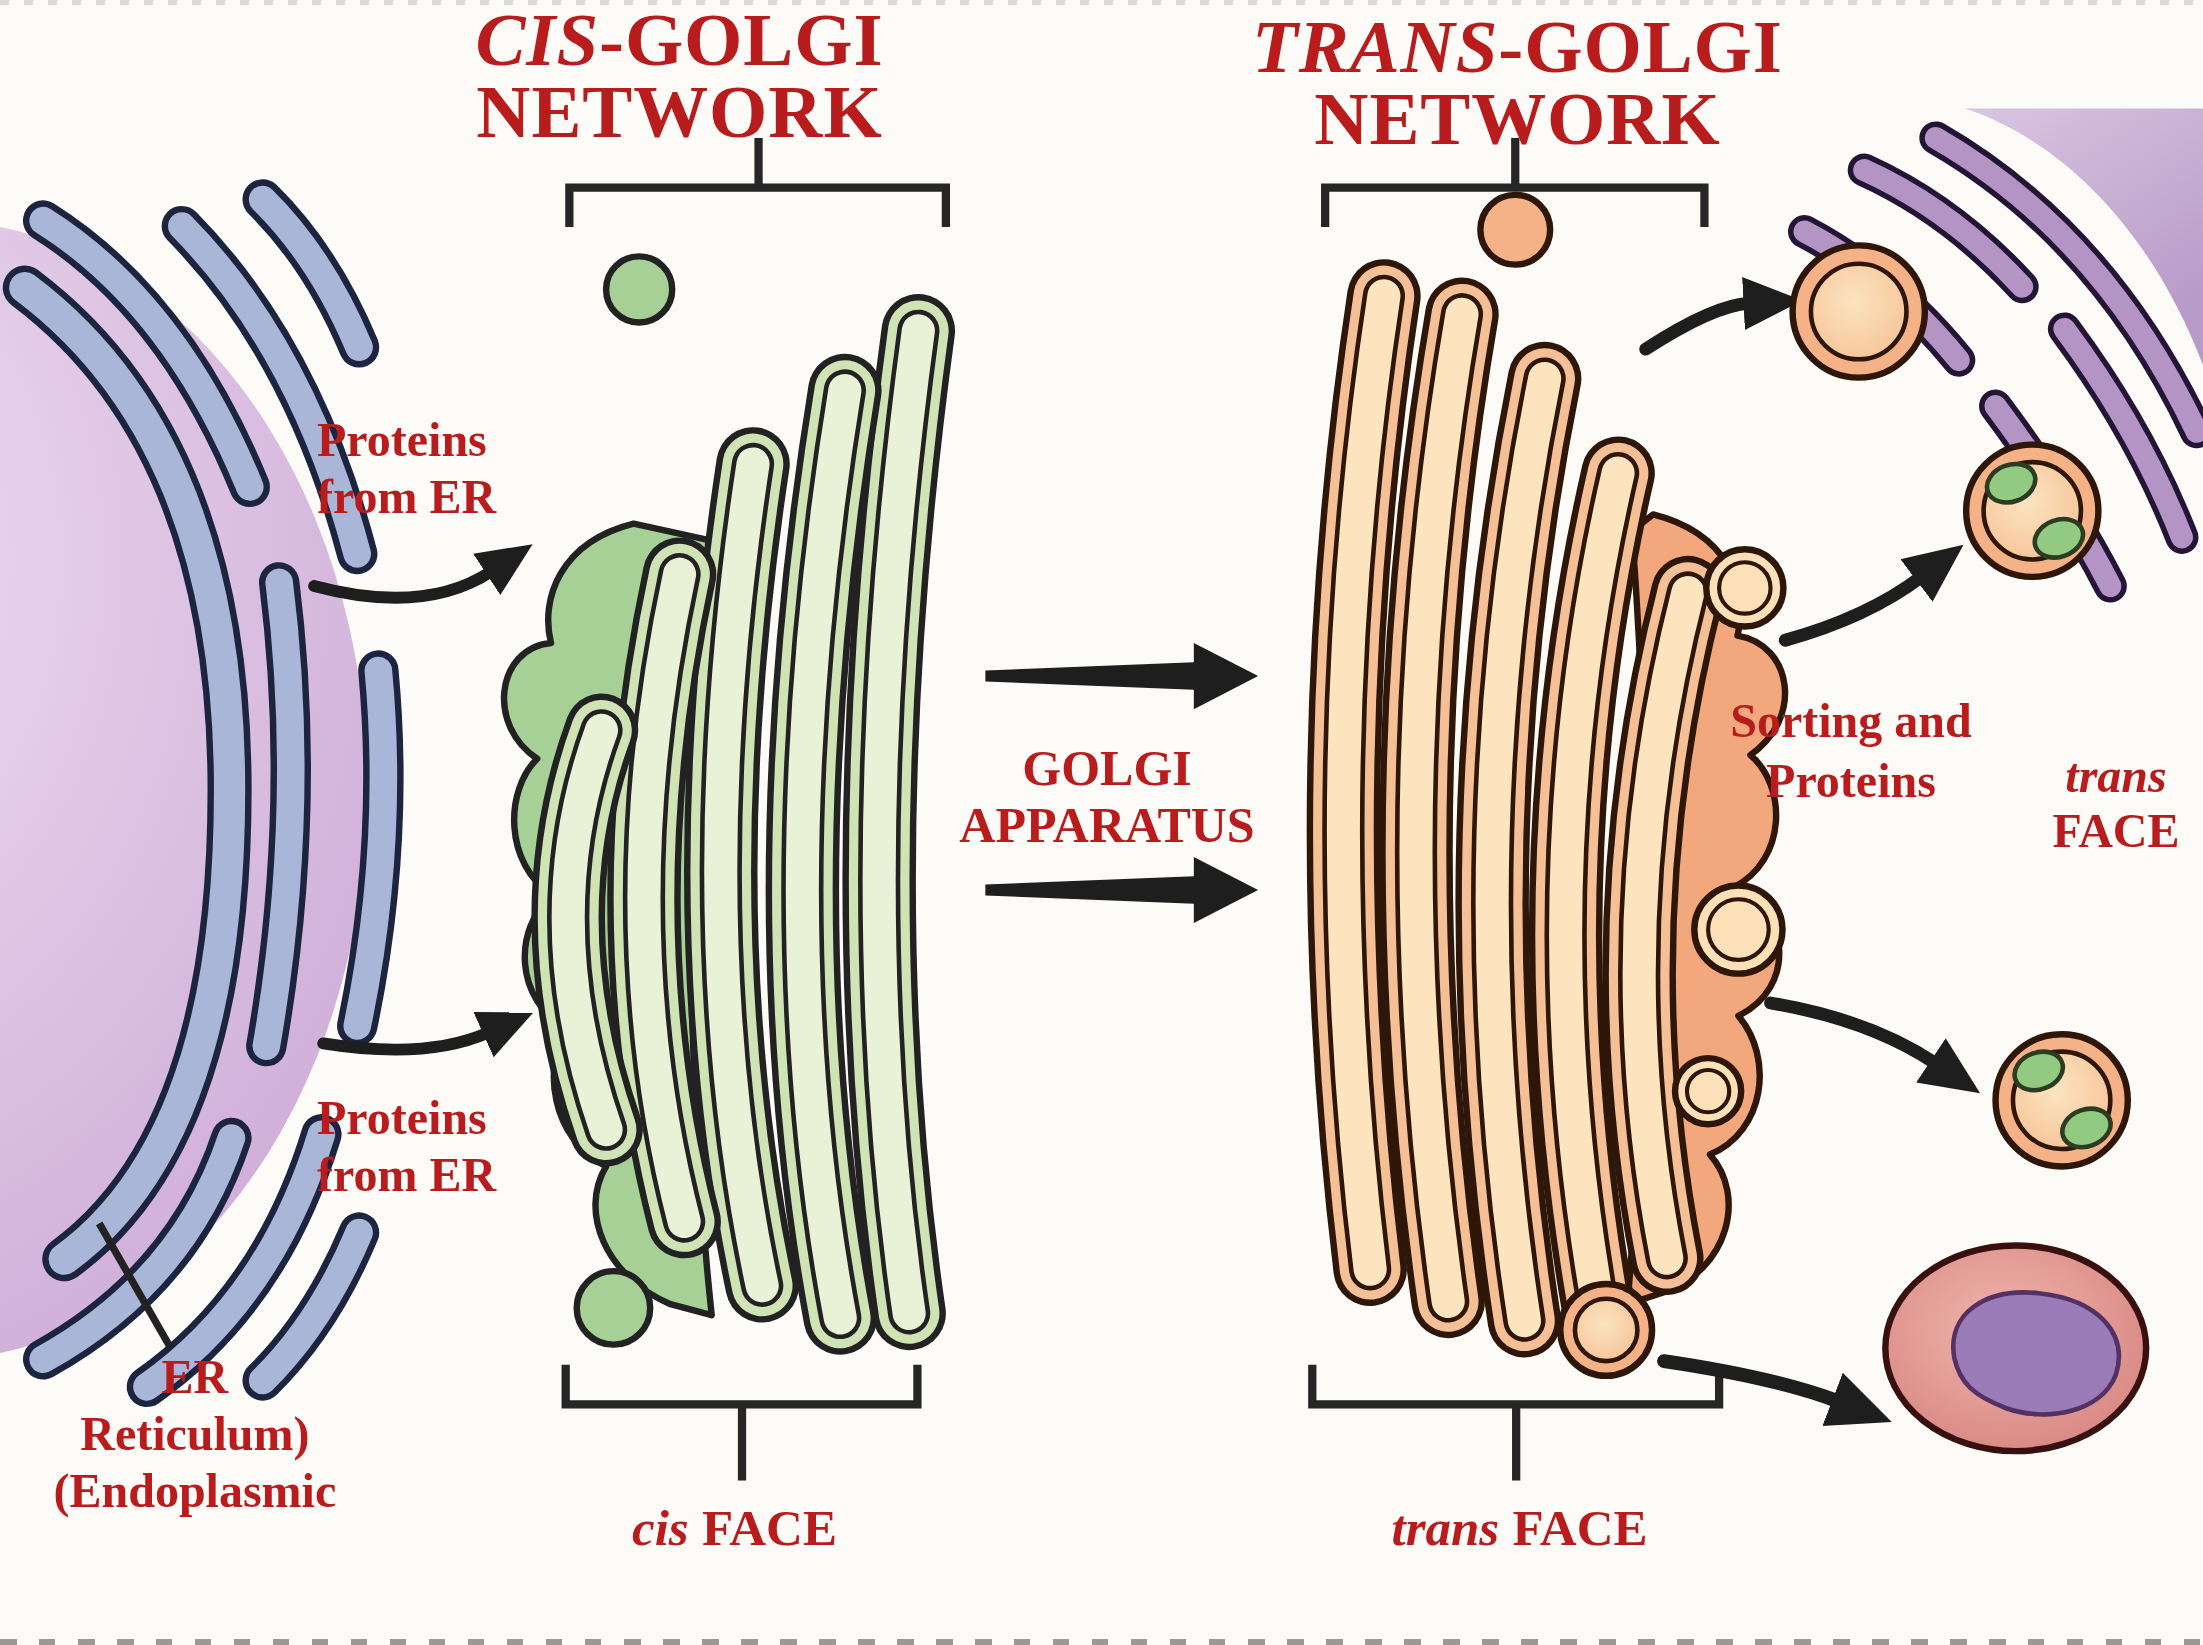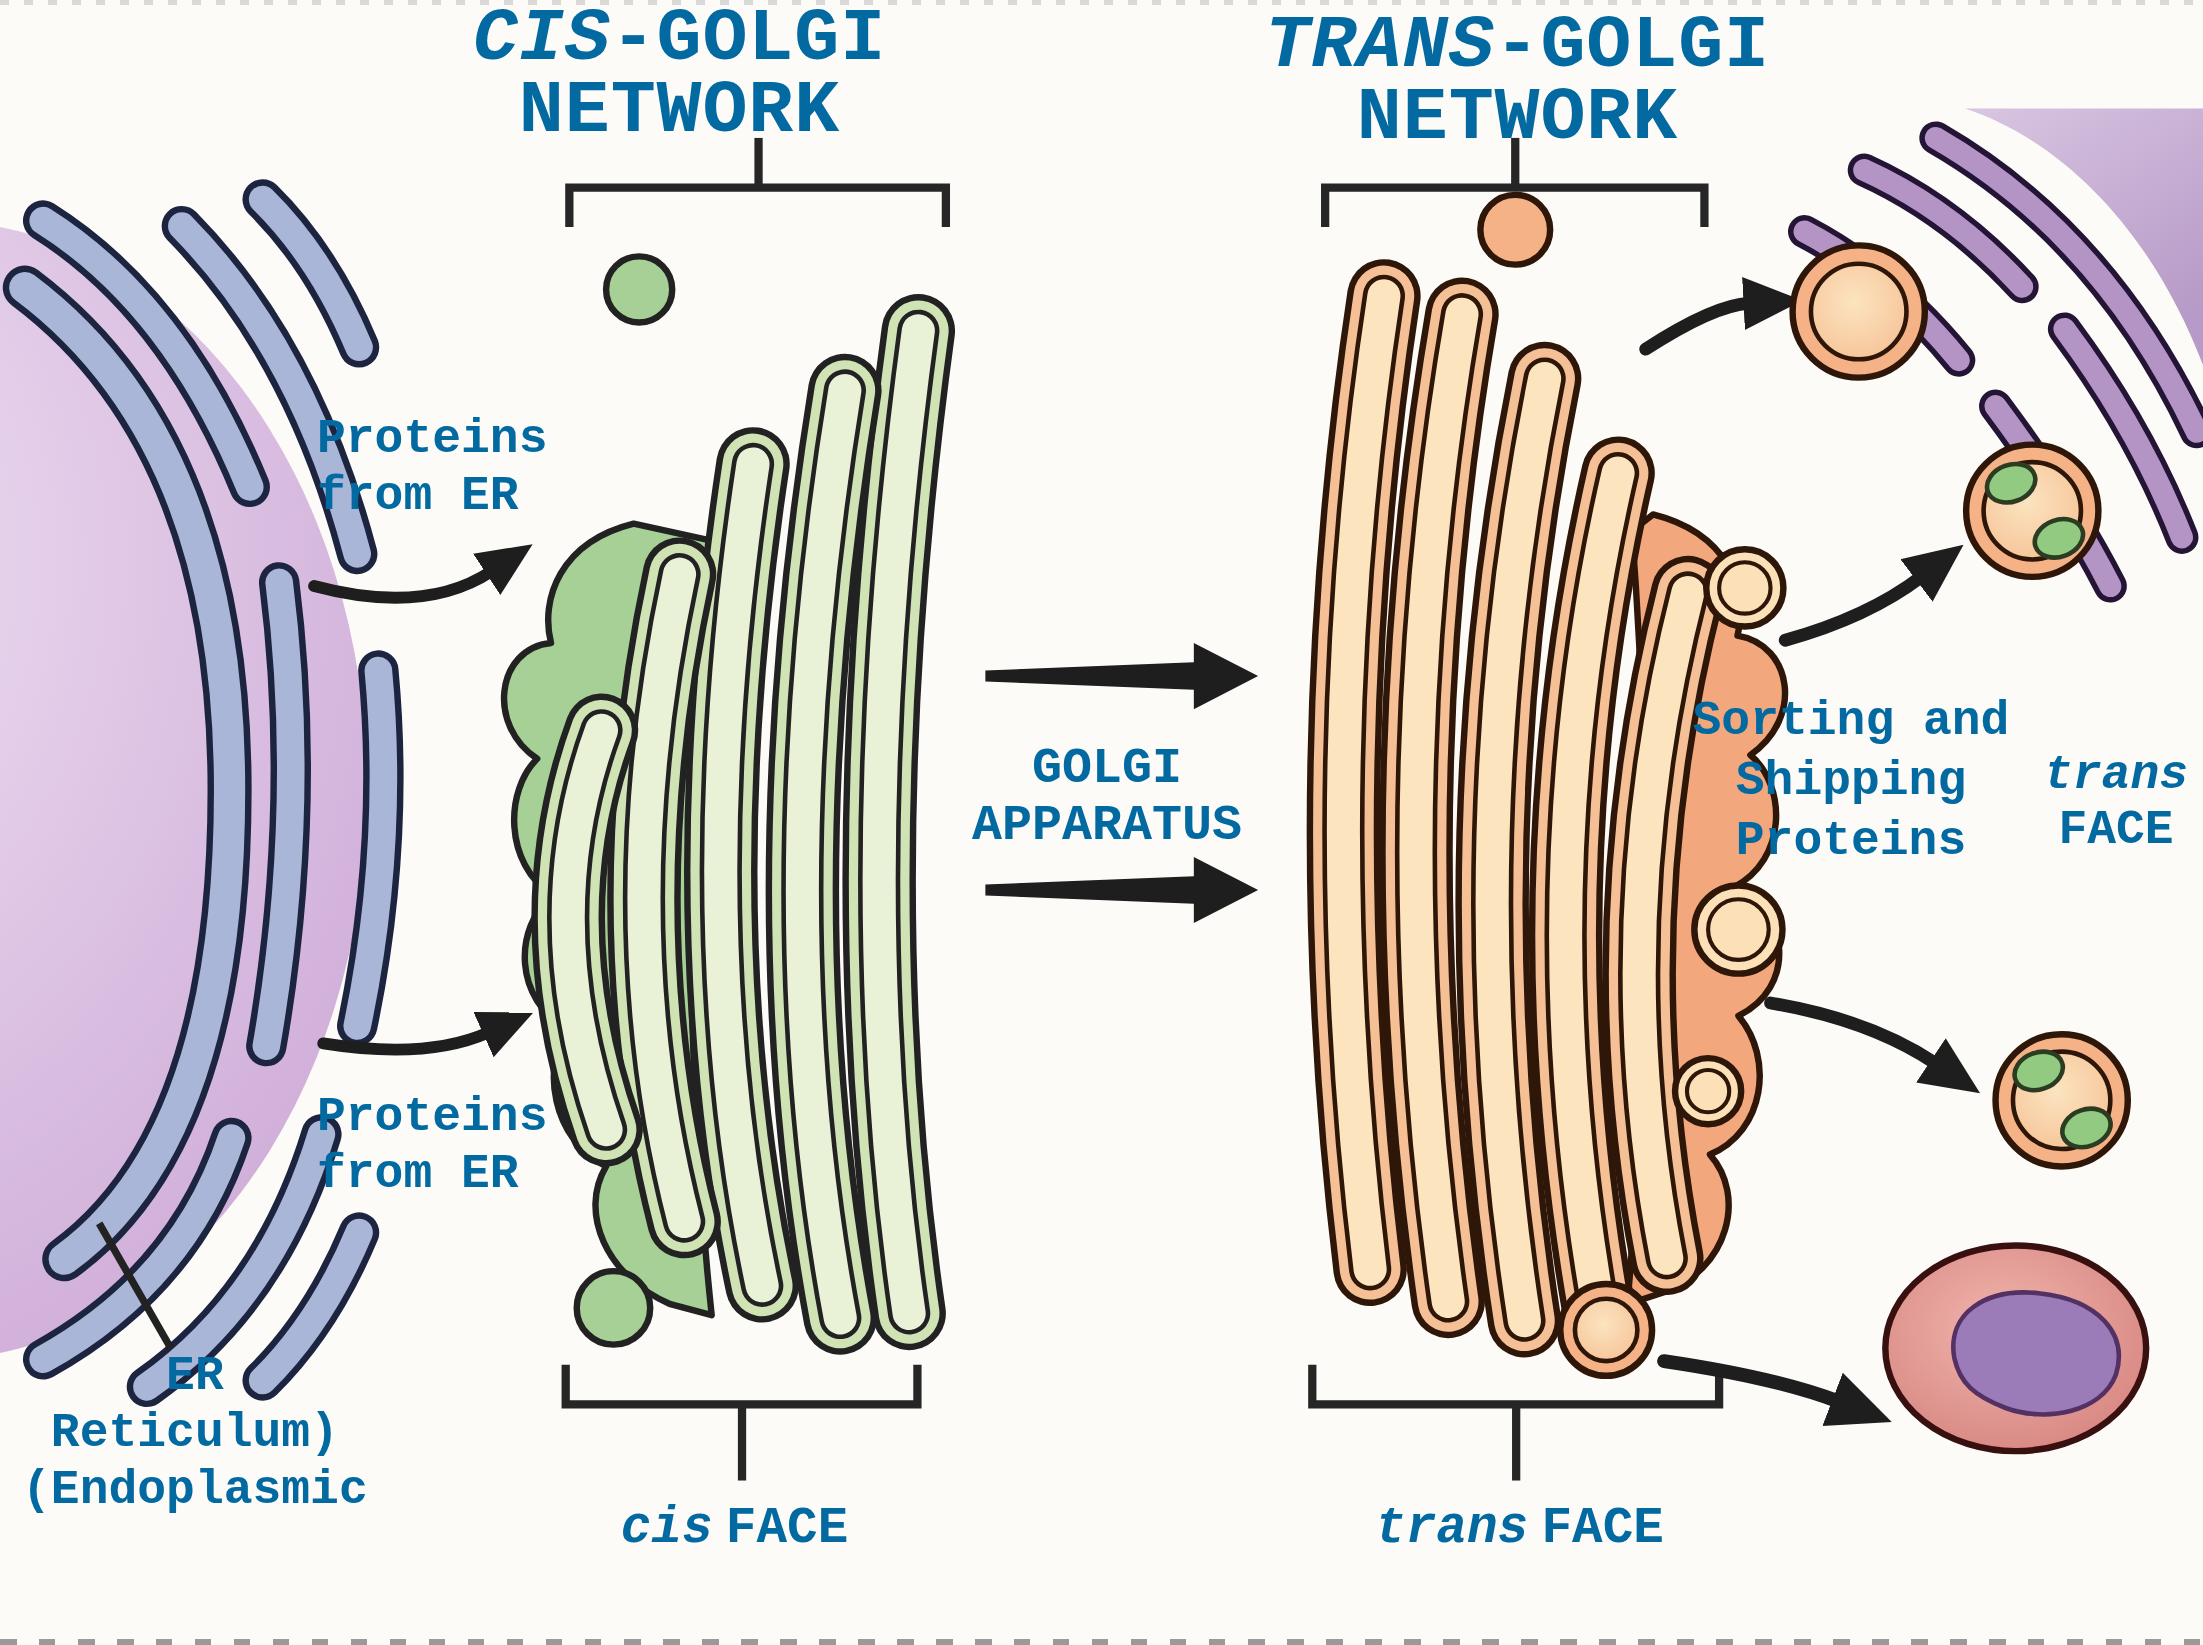--- a/index.html
+++ b/index.html
@@ -3,22 +3,22 @@
 <meta charset="utf-8">
 <style>
   html,body{margin:0;padding:0}
   body{
     width:2204px;height:1646px;position:relative;overflow:hidden;
     background:#fcfbf8;font-family:"Liberation Sans",sans-serif;
   }
   #stage{position:absolute;inset:0;width:2204px;height:1646px}
   #art{position:absolute;left:0;top:0}
   .lbl{
-    position:absolute;font-weight:700;color:#0369a1;text-align:center;
-    white-space:nowrap;font-family:Liberation Mono, monospace;
+    position:absolute;font-weight:700;color:#b91c1c;text-align:center;
+    white-space:nowrap;font-family:Liberation Serif, serif;
   }
   .title{font-size:75px;line-height:72px;letter-spacing:0.9px}
   .sub{font-size:48px;line-height:57px}
   .left{text-align:left}
   .big{font-size:51px;line-height:59px}
   .sort{font-size:48px;line-height:60px}
   i{font-style:italic}
   .sp{margin-left:.26em}
 
   
@@ -295,21 +295,20 @@
   <div>from ER</div>
 </div>
 
 <div class="lbl" style="left:914px;top:740px;width:386px;font-size:50px;line-height:57px">
   <div>GOLGI</div>
   <div>APPARATUS</div>
 </div>
 
 <div class="lbl sort" style="left:1658px;top:691px;width:386px">
   <div>Sorting and</div>
-  <div>Shipping</div>
   <div>Proteins</div>
 </div>
 
 <div class="lbl" style="left:1995px;top:748px;width:242px;font-size:48px;line-height:55px">
   <div><i>trans</i></div>
   <div>FACE</div>
 </div>
 
 <div class="lbl sub" style="left:18.4px;top:1348px;width:353px">
   <div>ER</div>

